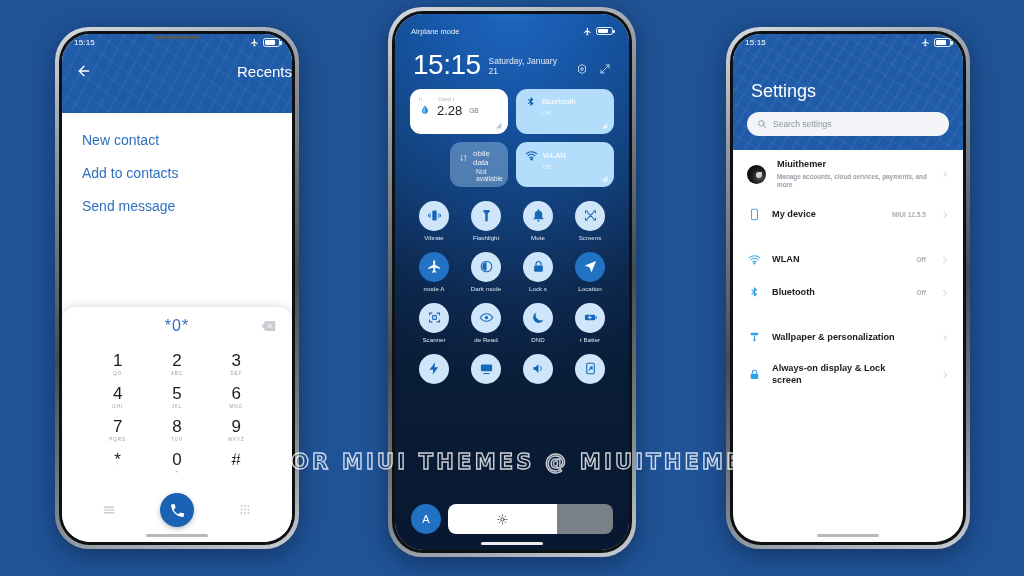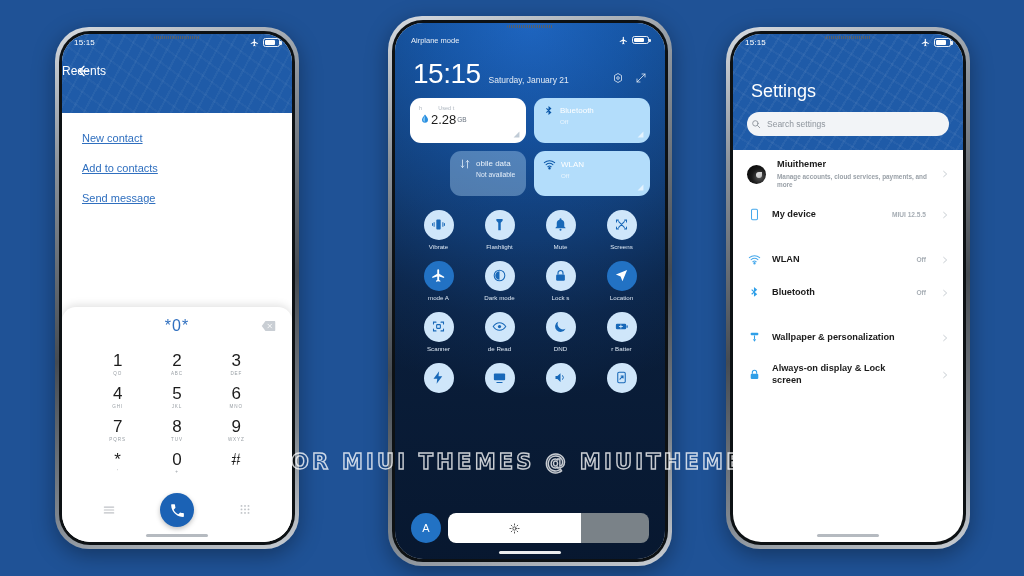--- a/index.html
+++ b/index.html
@@ -67,26 +67,26 @@
     background-image:
       repeating-linear-gradient(118deg, rgba(255,255,255,.055) 0 2px, transparent 2px 11px),
       repeating-linear-gradient(36deg, rgba(255,255,255,.04) 0 2px, transparent 2px 14px);
     opacity:.85;
   }
   .p1-appbar {
     position:relative; display:flex; align-items:center; height: 40px; padding: 0 14px;
   }
   .p1-back { width:16px; height:16px; flex:0 0 auto; }
   .p1-title {
-    position:absolute; left:0; right:0; text-align:left;
-    font-size:12px; font-weight:400; pointer-events:none;
+    position:absolute; left:0; right:0; text-align:right;
+    font-size:15px; font-weight:400; pointer-events:none;
   }
   .p1-list { background:#fff; padding: 10px 0 0 0; }
   .p1-li {
-    color:#2f6fbf; font-size:11px; padding: 9.5px 20px; line-height:1;text-decoration:underline;
+    color:#2f6fbf; font-size:14px; padding: 9.5px 20px; line-height:1;
   }
   .p1-dialpad-wrap{
     position:absolute; left:0; right:0; bottom:0; top:273px;
     background:#fff; border-radius:14px 14px 0 0;
     box-shadow:0 -2px 9px rgba(0,0,0,.12);
   }
   .p1-number-row{
     position:relative; display:flex; align-items:center; justify-content:center;
     height: 38px;
   }
@@ -104,21 +104,21 @@
     display:flex; align-items:center; justify-content:space-around; padding:0 18px;
   }
   .p1-callbtn{
     width:34px; height:34px; border-radius:50%; background:#1b62b5;
     display:flex; align-items:center; justify-content:center;
     box-shadow:0 2px 5px rgba(0,0,0,.25);
   }
   .p1-sideicon{ width:14px; height:14px; opacity:.55; }
 
   
-  #phone2 { left: 388px; top: 16px; width: 284px; height: 550px; }
+  #phone2 { left: 388px; top: 7px; width: 248px; height: 550px; }
   .p2-bg{
     position:absolute; inset:0;
     background:
       radial-gradient(120% 70% at 50% 0%, #1e62bd 0%, #15519f 30%, #123f7a 58%, #0e2c55 80%, #0b2140 100%);
   }
   .p2-bg::after{
     content:''; position:absolute; inset:0;
     background: linear-gradient(180deg, rgba(30,110,200,.22) 0%, rgba(8,24,48,.15) 45%, rgba(5,16,34,.55) 100%);
   }
   .p2-content{ position:relative; z-index:10; height:100%; display:flex; flex-direction:column; }
@@ -136,21 +136,21 @@
   .bigtile.dim{ background:rgba(168,205,238,.42);margin-left:40px; }
   .bt-top{ display:flex; align-items:center; gap:5px; }
   .bt-label{ font-size:8px; color:#fff; }
   .bigtile.dim .bt-label{ color:#eaf2fb; }
   .bt-sub{ font-size:6.2px; color:rgba(255,255,255,.72); margin-top:1px; }
   .bigtile.dim .bt-sub{ color:#e4eefa; font-size:6.8px; }
   .bt-val{ font-size:13px; color:#1c1c1c; font-weight:500; }
   .bt-unit{ font-size:6.5px; color:#6a7480; margin-left:1px; }
   .bt-corner{ position:absolute; right:6px; bottom:5px; width:7px; height:7px; opacity:.65; }
   .bt-used{ display:flex; gap:16px; font-size:5.6px; color:#aeb6bf; }
-  .bt-row2{ display:flex; align-items:center; margin-top:1px; }
+  .bt-row2{ display:flex; align-items:center; gap:6px; margin-top:1px; }
   .p2-grid{ display:grid; grid-template-columns:repeat(4,1fr); padding: 10px 13px 0; row-gap:3px; }
   .qs{ display:flex; flex-direction:column; align-items:center; gap:3px; padding: 4px 0; }
   .qs-circle{
     width:30px; height:30px; border-radius:50%; background:#cfe6fa;
     display:flex; align-items:center; justify-content:center;
   }
   .qs-circle.on{ background:#2272c4; }
   .qs-circle svg{ width:15px; height:15px; }
   .qs-label{ font-size:6.2px; color:#dce7f3; white-space:nowrap; }
   .p2-brightness{ margin-top:auto; display:flex; align-items:center; gap:7px; padding: 0 16px 16px; }
@@ -175,21 +175,21 @@
     background-image:
       repeating-linear-gradient(122deg, rgba(255,255,255,.05) 0 2px, transparent 2px 10px),
       repeating-linear-gradient(32deg, rgba(255,255,255,.038) 0 2px, transparent 2px 13px);
   }
   .p3-title{
     position:relative; color:#fff; font-size:18px; font-weight:400;
     padding: 30px 18px 10px;
   }
   .p3-search{
     position:relative; margin: 0 14px; height:24px; border-radius:13px;
-    background:#f2f4f7; display:flex; align-items:center; gap:6px; padding: 0 4px;
+    background:#f2f4f7; display:flex; align-items:center; gap:6px; padding: 0 10px;
   }
   .p3-search svg{ width:10px; height:10px; }
   .p3-search span{ font-size:8.5px; color:#8e959d; }
   .p3-list{ background:#fff;font-weight:bold; }
   .p3-item{
     display:flex; align-items:center; gap:11px; padding: 9px 14px;
     min-height: 33px;
   }
   .p3-ico{ width:14px; height:14px; flex:0 0 14px; display:flex; align-items:center; justify-content:center; }
   .p3-ico svg{ width:13px; height:13px; }

